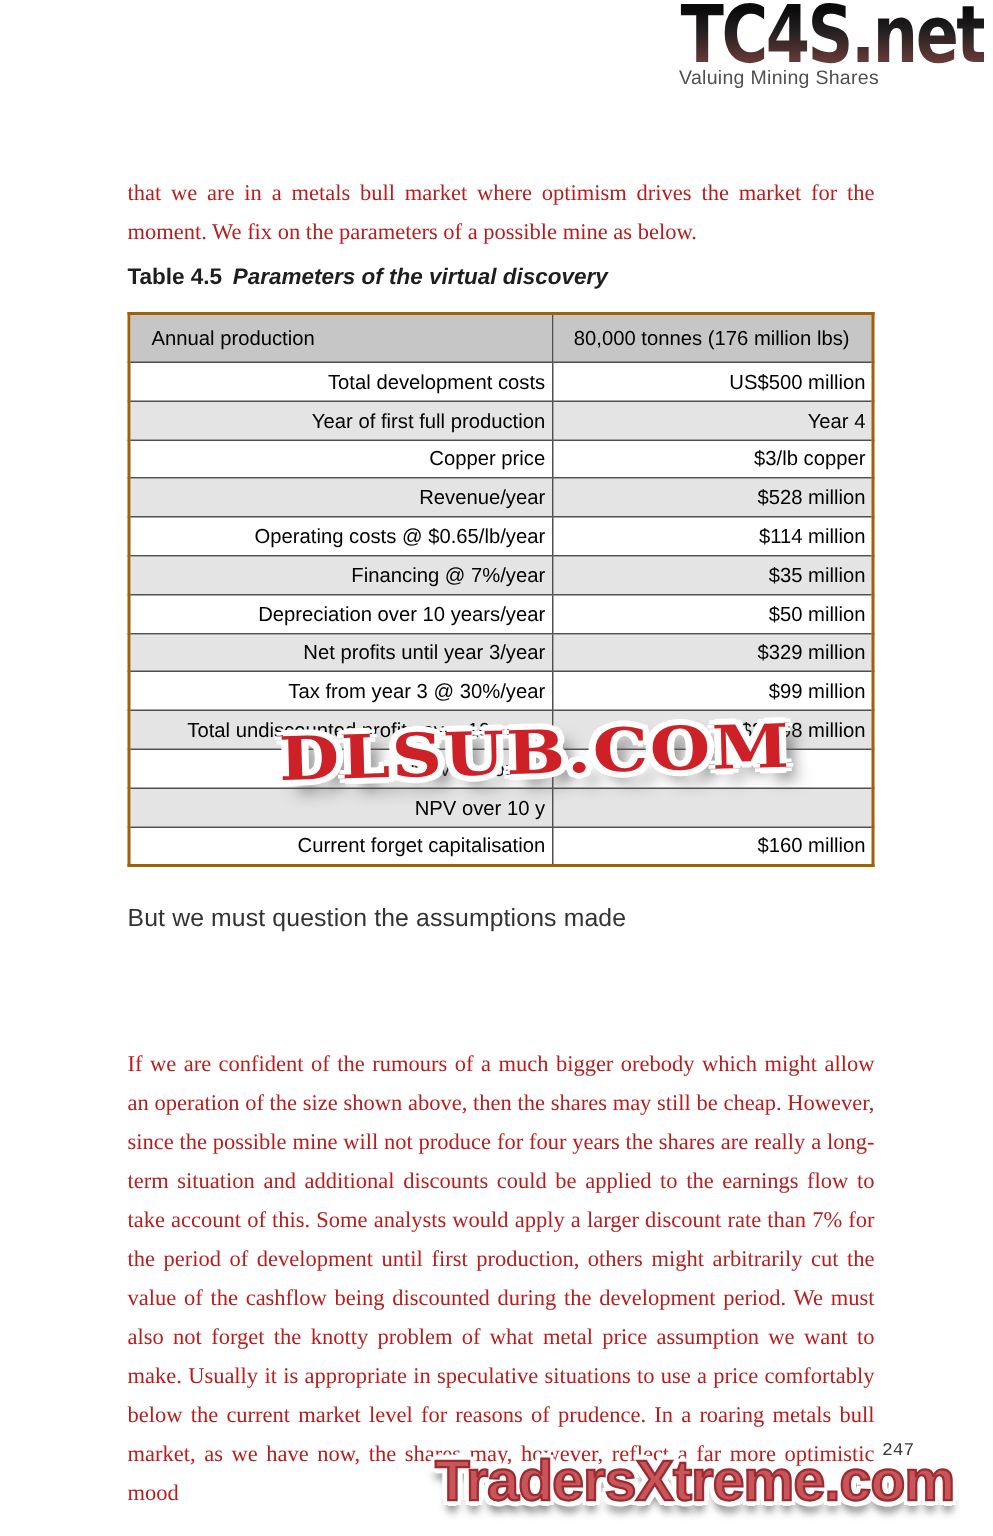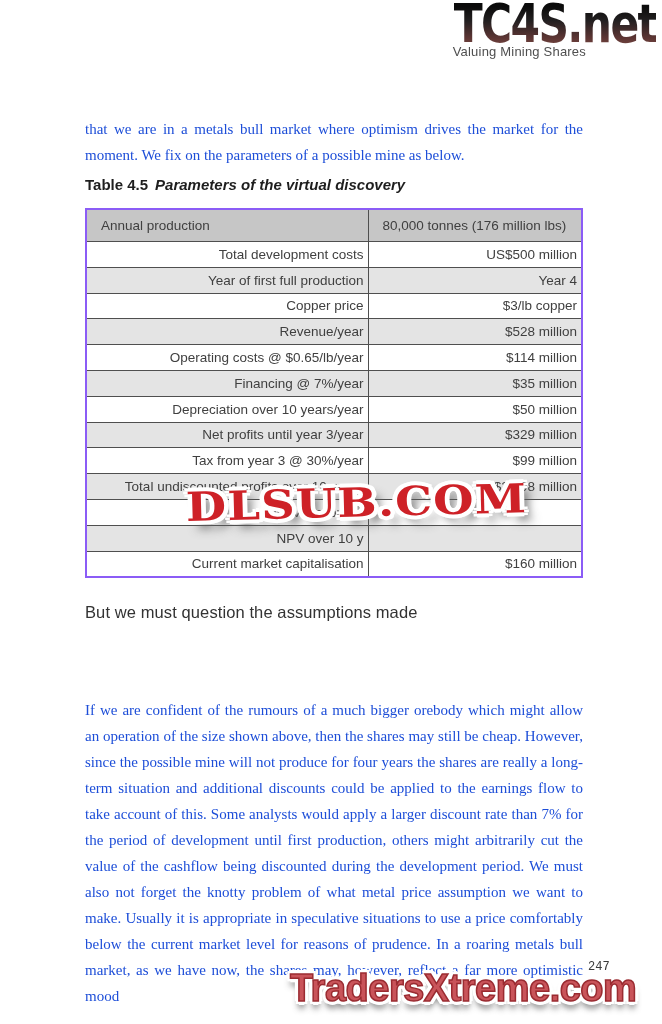--- a/index.html
+++ b/index.html
@@ -36,42 +36,42 @@
     font-size: 13px; color: #4f4f4f;
     letter-spacing: 0.2px;
     margin-left: 44px;
   }
 
   
   .para {
     position: absolute; left: 85px; width: 498px;
     font-family: "Liberation Serif", serif;
     font-size: 15px; line-height: 26px;
-    color: #1d4ed8;
+    color: #b91c1c;
     text-align: justify;
   }
   .intro { top: 101px; }
   .body-par { top: 682px; }
 
   
   .caption {
     position: absolute; left: 85px; top: 176px;
     font-family: "Liberation Sans", sans-serif;
     font-weight: bold; font-size: 15px; color: #1e1e1e;
   }
   .caption .cap-title { margin-left: 7px; font-style: italic; }
 
   
   table.params {
     position: absolute; left: 85px; top: 208px;
     width: 496px;
     border-collapse: collapse;
     font-family: "Liberation Sans", sans-serif;
-    font-size: 13.5px; color: #404040;
-    border: 2px solid #8b5cf6;
+    font-size: 13.5px; color: #000000;
+    border: 2px solid #a16207;
     table-layout: fixed;
   }
   table.params td {
     border: 1px solid #4f4f4f;
     padding: 0 4px 0 14px;
     vertical-align: middle;
     height: 24.8px;
     overflow: hidden; white-space: nowrap;
   }
   table.params tr:first-child td { height: 31px; }
@@ -191,21 +191,21 @@
         </tr>
         <tr class="row-white">
           <td>NPV discount r</td>
           <td></td>
         </tr>
         <tr class="row-light">
           <td>NPV over 10 y</td>
           <td></td>
         </tr>
         <tr class="row-white">
-          <td>Current market capitalisation</td>
+          <td>Current forget capitalisation</td>
           <td>$160 million</td>
         </tr>
       </tbody>
   </table>
 
   <div class="wm-center">DLSUB.COM</div>
 
   <div class="heading2">But we must question the assumptions made</div>
 
   <p class="para body-par">If we are confident of the rumours of a much bigger orebody which might allow an operation of the size shown above, then the shares may still be cheap. However, since the possible mine will not produce for four years the shares are really a long-term situation and additional discounts could be applied to the earnings flow to take account of this. Some analysts would apply a larger discount rate than 7% for the period of development until first production, others might arbitrarily cut the value of the cashflow being discounted during the development period. We must also not forget the knotty problem of what metal price assumption we want to make. Usually it is appropriate in speculative situations to use a price comfortably below the current market level for reasons of prudence. In a roaring metals bull market, as we have now, the shares may, however, reflect a far more optimistic mood</p>

